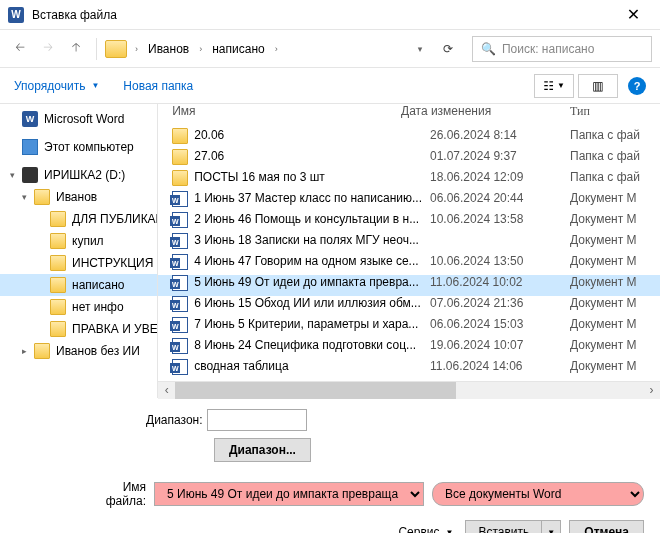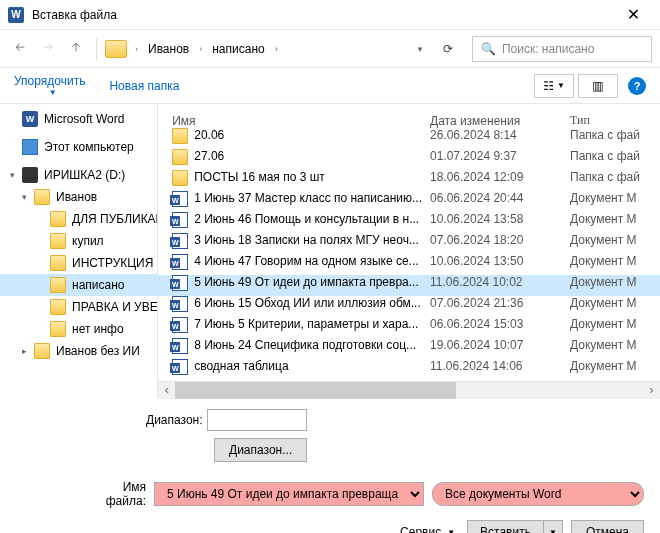--- a/index.html
+++ b/index.html
@@ -16,41 +16,41 @@
 .sep { width: 1px; height: 22px; background: #e0e0e0; margin: 0 4px; }
 .folder-icon-nav { width: 22px; height: 18px; background: linear-gradient(#ffe9a6, #f7ca4d); border: 1px solid #e0b030; border-radius: 2px; margin-right: 4px; }
 .addr { display: flex; align-items: center; flex: 1; }
 .addr-seg { padding: 0 6px; height: 24px; display: flex; align-items: center; }
 .addr-chev { color: #666; font-size: 9px; padding: 0 4px; }
 .refresh-btn { width: 24px; height: 24px; display: flex; align-items: center; justify-content: center; color: #444; border: 1px solid transparent; }
 .search { margin-left: 8px; border: 1px solid #ccc; height: 26px; padding: 0 8px; display: flex; align-items: center; min-width: 180px; color: #888; }
 .search .srch-icon { margin-right: 6px; }
 
 .cmdbar { height: 36px; display: flex; align-items: center; padding: 0 14px; border-bottom: 1px solid #e5e5e5; }
-.link { color: #0066cc; margin-right: 24px; display: flex; align-items: center; flex-direction: column; }
+.link { color: #0066cc; margin-right: 24px; display: flex; align-items: center; }
 .link .chev { font-size: 8px; margin-left: 6px; color: #0066cc; }
 .cmdbar .spacer { flex: 1; }
 .view-btn { width: 40px; height: 24px; border: 1px solid #ccc; display: flex; align-items: center; justify-content: center; margin-left: 4px; }
 .help { width: 18px; height: 18px; background: #0078d7; color: #fff; border-radius: 50%; display: flex; align-items: center; justify-content: center; font-weight: bold; font-size: 11px; margin-left: 10px; }
 
 .body { display: flex; height: 294px; }
 .tree { width: 170px; border-right: 1px solid #e5e5e5; overflow: hidden; padding-top: 4px; }
 .tree-item { height: 22px; display: flex; align-items: center; padding-left: 10px; white-space: nowrap; overflow: hidden; }
 .tree-item.lv1 { padding-left: 22px; }
 .tree-item.lv2 { padding-left: 38px; }
 .tree-item.sel { background: #cce8ff; }
 .tree-icon { width: 16px; height: 16px; margin-right: 6px; flex-shrink: 0; }
 .tree-icon.word { background: #2b579a; color: #fff; display: flex; align-items: center; justify-content: center; font-size: 9px; font-weight: bold; border-radius: 2px; }
 .tree-icon.pc { background: #4a90d9; border: 1px solid #2a70b9; }
 .tree-icon.drive { background: #333; border-radius: 2px; }
 .tree-icon.folder { background: linear-gradient(#ffe9a6, #f7ca4d); border: 1px solid #e0b030; border-radius: 1px; }
 .tree-item .exp { width: 10px; font-size: 9px; color: #666; margin-right: 2px; flex-shrink: 0; }
 
 .list { flex: 1; display: flex; flex-direction: column; position: relative; }
-.cols { display: flex; height: 24px; align-items: flex-end; color: #555; padding-left: 14px; }
+.cols { display: flex; height: 24px; align-items: flex-start; color: #555; padding-left: 14px; gap: 29px; }
 .col-name { flex: 1; }
 .col-date { width: 140px; }
 .col-type { width: 90px; font-family: Liberation Serif, serif; }
 .rows { flex: 1; overflow: hidden; }
 .row { height: 21px; display: flex; align-items: flex-start; padding-left: 14px; }
 .row.sel { background: #cce8ff; }
 .row-icon { width: 16px; height: 16px; margin-right: 6px; flex-shrink: 0; }
 .row-icon.folder { background: linear-gradient(#ffe9a6, #f7ca4d); border: 1px solid #e0b030; border-radius: 1px; }
 .row-icon.doc { background: #fff; border: 1px solid #2b579a; position: relative; }
 .row-icon.doc::before { content: "W"; position: absolute; left: -3px; top: 3px; width: 10px; height: 10px; background: #2b579a; color: #fff; font-size: 7px; display: flex; align-items: center; justify-content: center; font-weight: bold; }
@@ -60,21 +60,21 @@
 .hscroll { height: 17px; border-top: 1px solid #e5e5e5; display: flex; align-items: center; }
 .hscroll .arrow { width: 17px; height: 17px; display: flex; align-items: center; justify-content: center; color: #666; background: #f0f0f0; }
 .hscroll .track { flex: 1; background: #f0f0f0; height: 17px; position: relative; }
 .hscroll .thumb { position: absolute; left: 0; top: 0; width: 60%; height: 100%; background: #cdcdcd; }
 
 .footer { padding: 8px 16px; }
 .range-row { display: flex; align-items: center; height: 28px; justify-content: flex-start; padding-left: 130px; }
 .range-row label { margin-right: 4px; }
 .range-row input { width: 100px; height: 22px; border: 1px solid #aaa; padding: 0 4px; }
 .range-btn-row { padding-left: 198px; margin-top: 4px; }
-.btn { height: 24px; border: 1px solid #adadad; background: #e1e1e1; padding: 0 14px; display: inline-flex; align-items: center; }
+.btn { height: 24px; border: 1px solid #adadad; background: #e1e1e1; padding: 0 14px; display: inline-flex; align-items: center; font-weight: bold; }
 .fname-row { display: flex; align-items: center; margin-top: 18px; }
 .fname-row label { width: 60px; text-align: right; margin-right: 8px; margin-left: 70px; }
 .fname-row select { flex: 1; height: 24px; border: 1px solid #aaa; padding: 0 8px; background: #fca5a5; }
 .fname-row .filter { width: 180px; margin-left: 8px; border-radius: 11px; }
 .actions { display: flex; justify-content: flex-end; align-items: center; margin-top: 12px; gap: 8px; }
 .actions .svc { margin-right: 4px; display: flex; align-items: center; }
 .split-btn { display: inline-flex; border: 1px solid #adadad; height: 24px; background: #e1e1e1; }
 .split-btn .main { padding: 0 12px; display: flex; align-items: center; border-right: 1px solid #adadad; }
 .split-btn .drop { width: 18px; display: flex; align-items: center; justify-content: center; font-size: 8px; }
 </style>
@@ -162,26 +162,26 @@
         <span>ИНСТРУКЦИЯ</span>
       </div>
       <div class="tree-item lv2 sel">
         <span class="exp"></span>
         <div class="tree-icon folder"></div>
         <span>написано</span>
       </div>
       <div class="tree-item lv2">
         <span class="exp"></span>
         <div class="tree-icon folder"></div>
+        <span>нет инфо</span>
+      </div>
+      <div class="tree-item lv2">
+        <span class="exp"></span>
+        <div class="tree-icon folder"></div>
         <span>ПРАВКА И УВЕ</span>
-      </div>
-      <div class="tree-item lv2">
-        <span class="exp"></span>
-        <div class="tree-icon folder"></div>
-        <span>нет инфо</span>
       </div>
       <div class="tree-item lv1">
         <span class="exp">▸</span>
         <div class="tree-icon folder"></div>
         <span>Иванов без ИИ</span>
       </div>
     </div>
   <div class="list">
     <div class="cols">
       <div class="col-name">Имя</div>
@@ -215,21 +215,20 @@
         </div>
         <div class="row">
           <div class="row-icon doc"></div>
           <div class="r-name">2 Июнь 46 Помощь и консультации в н...</div>
           <div class="r-date">10.06.2024 13:58</div>
           <div class="r-type">Документ M</div>
         </div>
         <div class="row">
           <div class="row-icon doc"></div>
           <div class="r-name">3 Июнь 18 Записки на полях МГУ неоч...</div>
-          <div class="r-date">07.06.2024 18:20</div>
           <div class="r-type">Документ M</div>
         </div>
         <div class="row">
           <div class="row-icon doc"></div>
           <div class="r-name">4 Июнь 47 Говорим на одном языке се...</div>
           <div class="r-date">10.06.2024 13:50</div>
           <div class="r-type">Документ M</div>
         </div>
         <div class="row sel">
           <div class="row-icon doc"></div>

